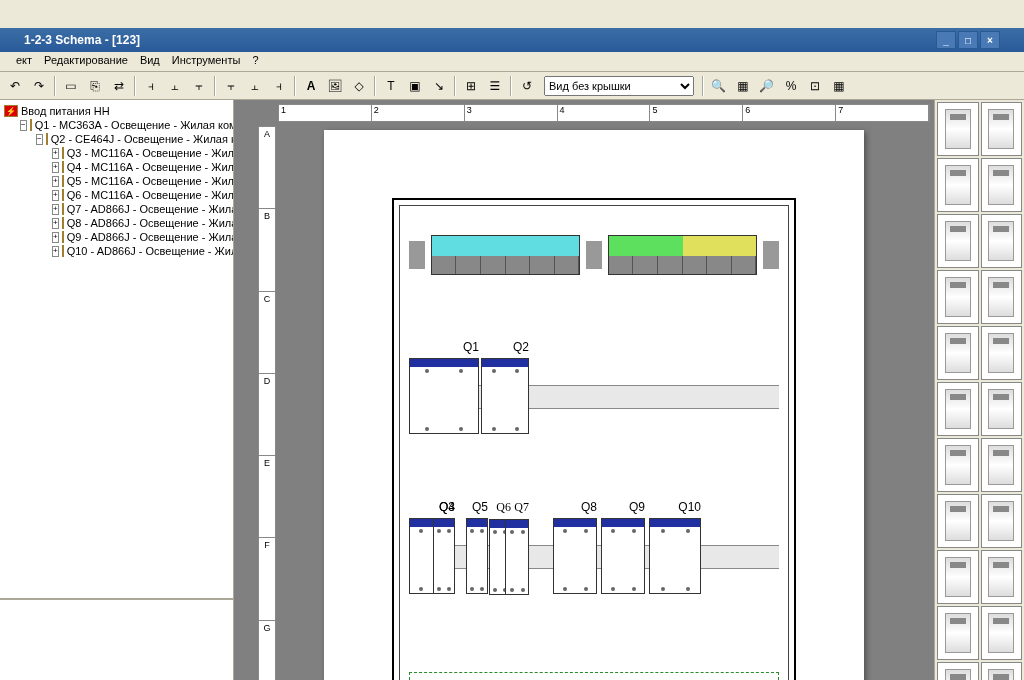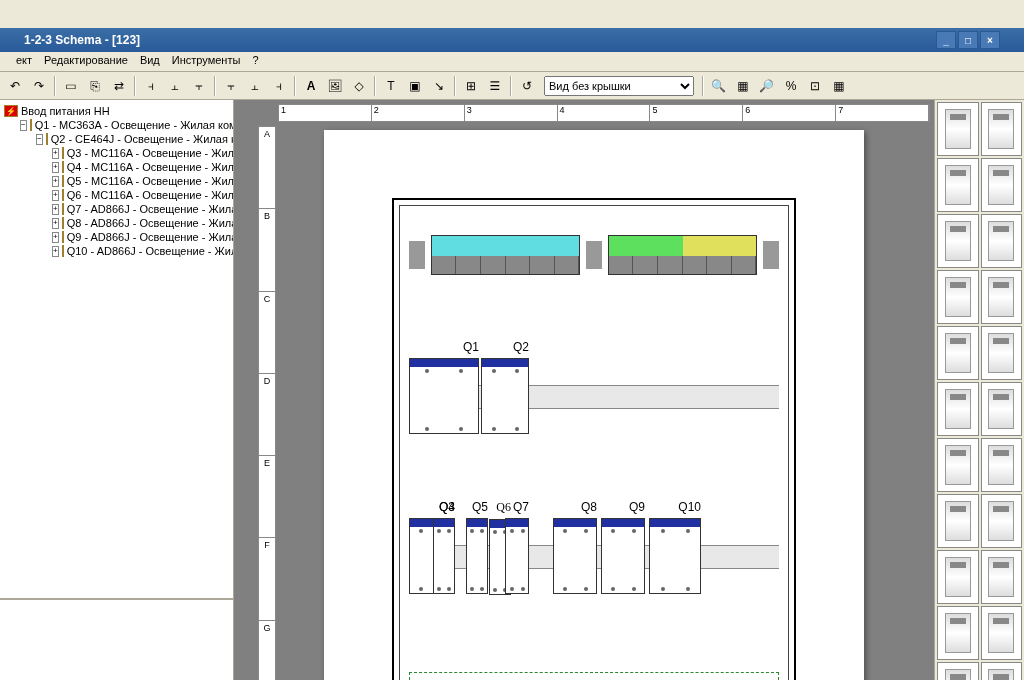--- a/index.html
+++ b/index.html
@@ -331,21 +331,21 @@
                 <span></span>
                 <span></span>
               </div>
               <div class="top-bar"></div>
               <div class="holes">
                 <span></span>
                 <span></span>
               </div>
             </div>
           </div>
-          <div class="device" style="left: 96px; width: 24px;">
+          <div class="device" style="left: 96px; width: 24px; font-family: Liberation Serif, serif;">
             <div class="device-label">Q7</div>
             <div class="device-body">
               <div class="holes top">
                 <span></span>
                 <span></span>
               </div>
               <div class="top-bar"></div>
               <div class="holes">
                 <span></span>
                 <span></span>

